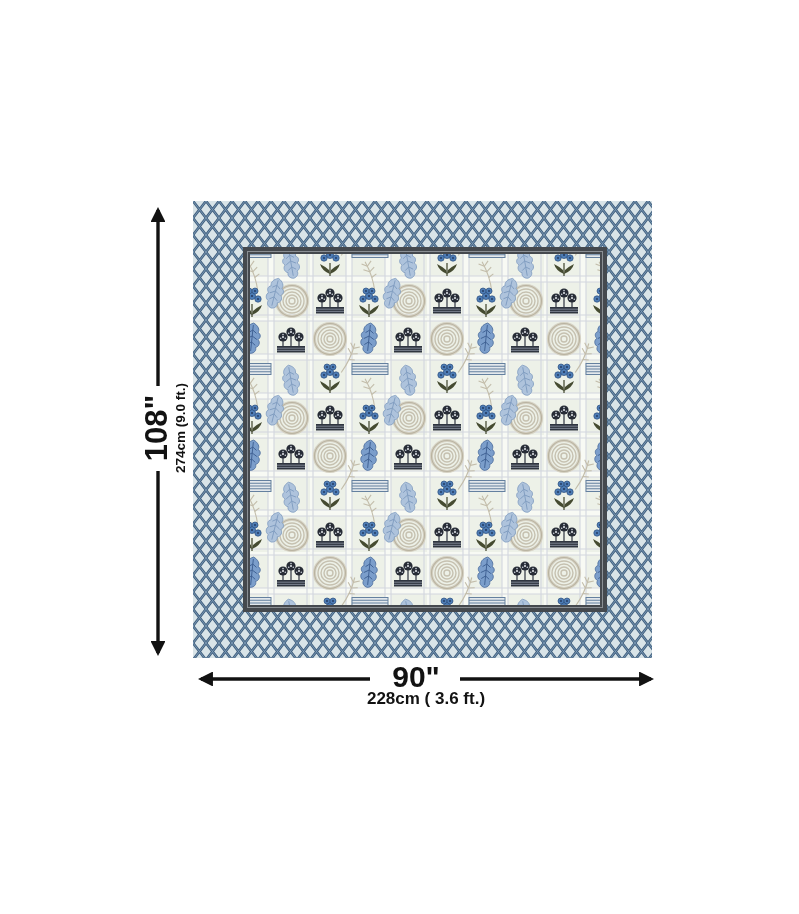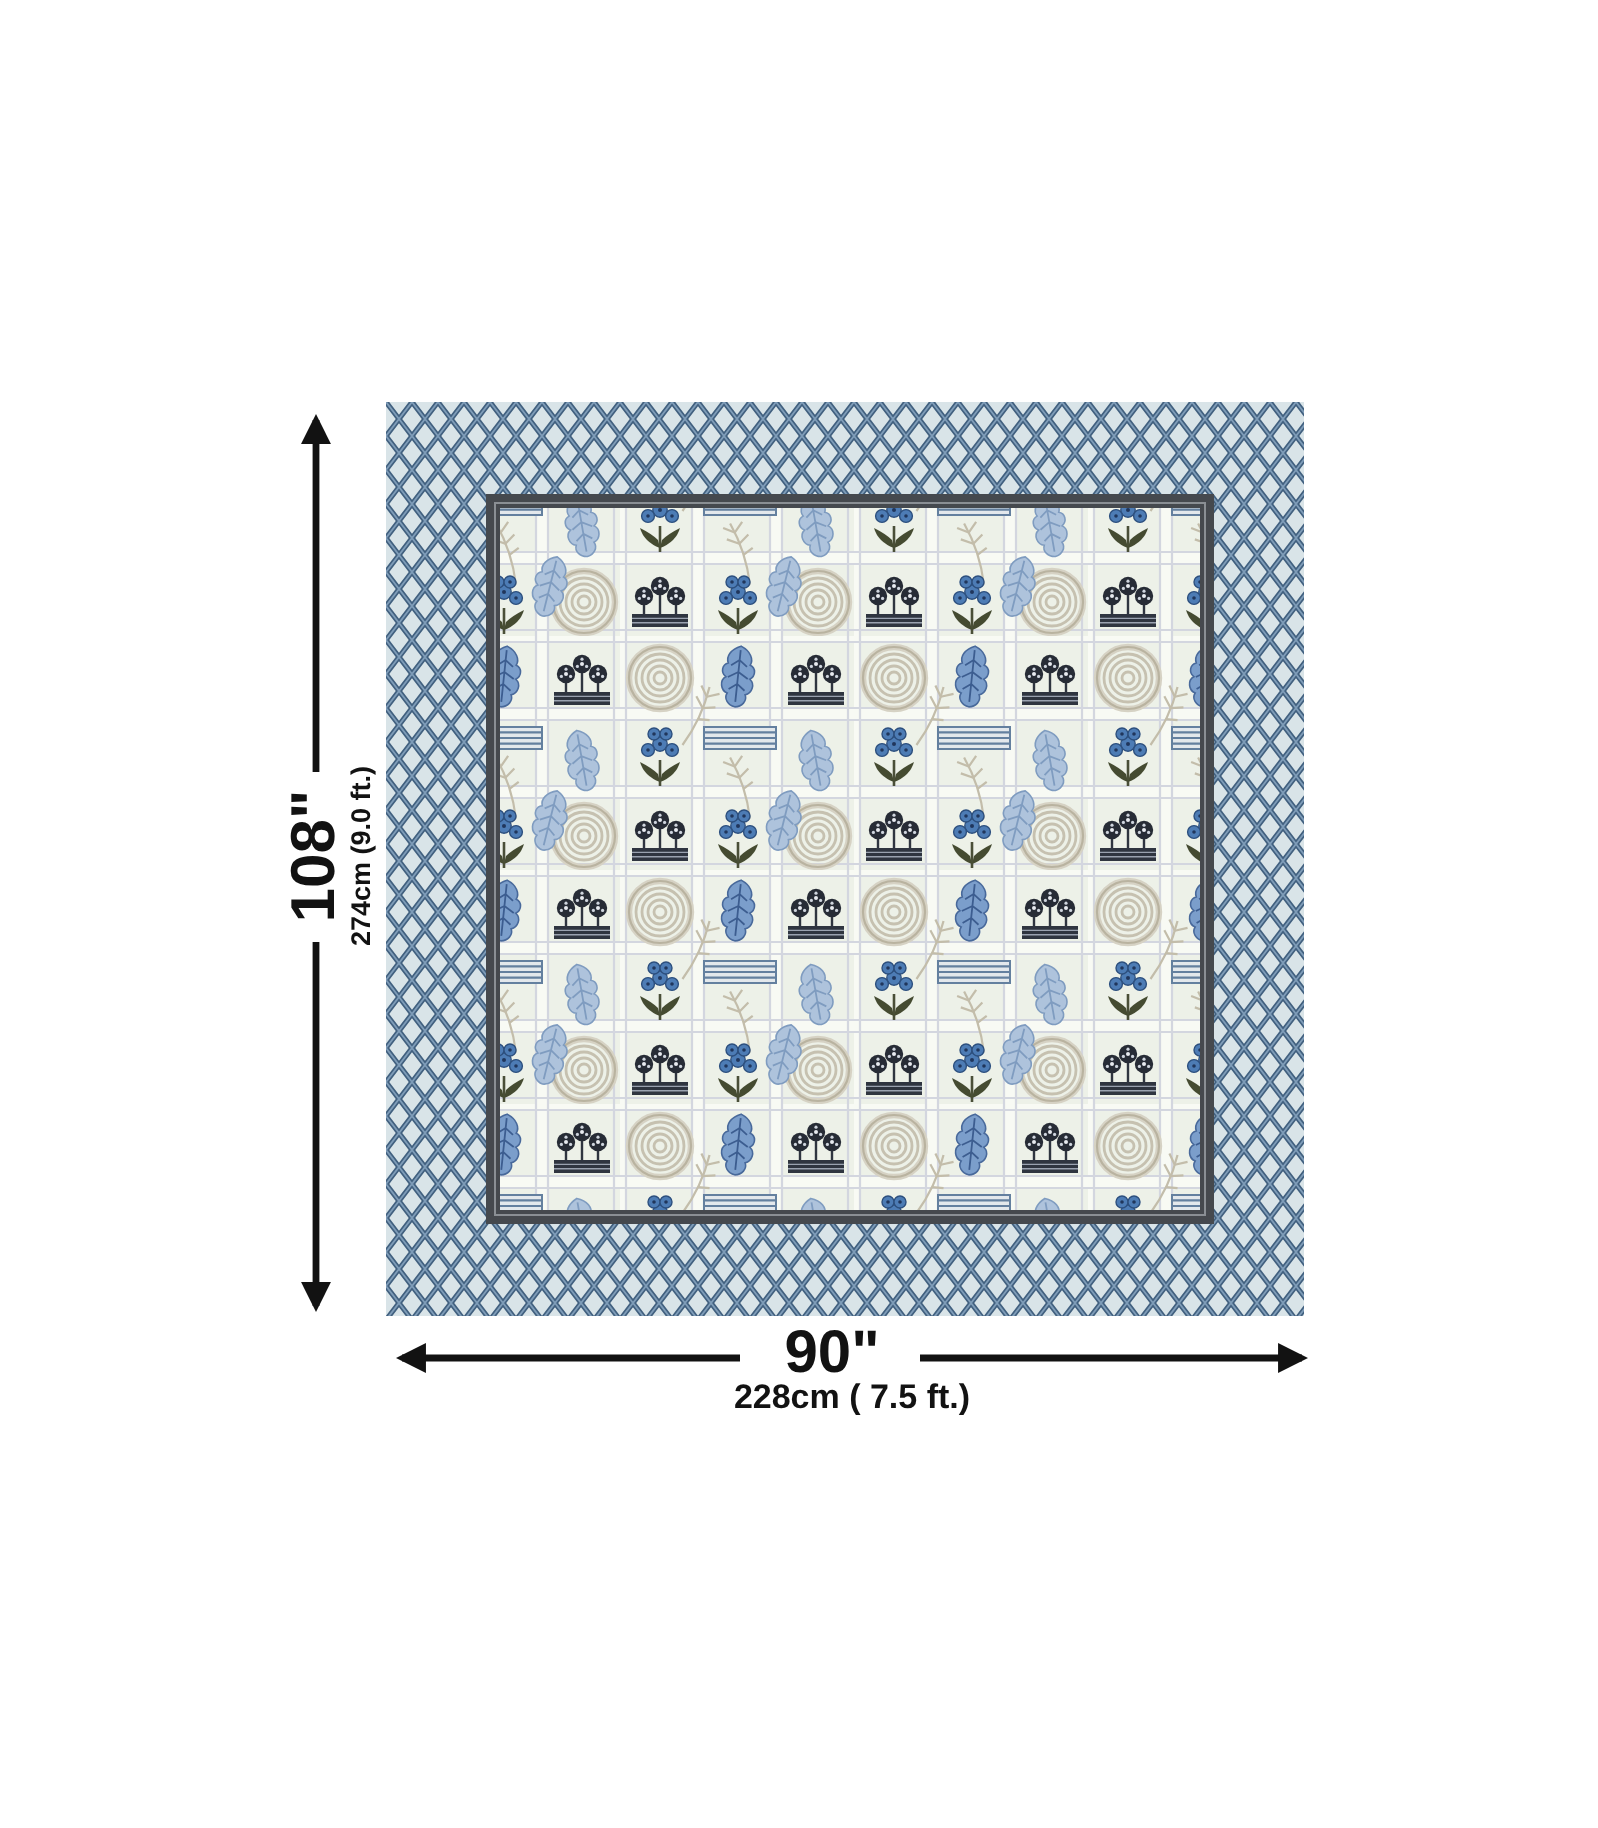--- a/index.html
+++ b/index.html
@@ -165,15 +165,15 @@
       <line x1="158" y1="386" x2="158" y2="210" marker-end="url(#ah)"></line>
       <line x1="158" y1="471" x2="158" y2="653" marker-end="url(#ah)"></line>
       <line x1="370" y1="679" x2="201" y2="679" marker-end="url(#ah)"></line>
       <line x1="460" y1="679" x2="651" y2="679" marker-end="url(#ah)"></line>
     </g>
   </svg>
 
   <div class="dim-label vlabel-in">108"</div>
   <div class="dim-label vlabel-cm">274cm (9.0 ft.)</div>
   <div class="dim-label hlabel-in">90"</div>
-  <div class="dim-label hlabel-cm">228cm ( 7.5 ft.)</div>
+  <div class="dim-label hlabel-cm">228cm ( 3.6 ft.)</div>
 
 </div>
 
 </body></html>

